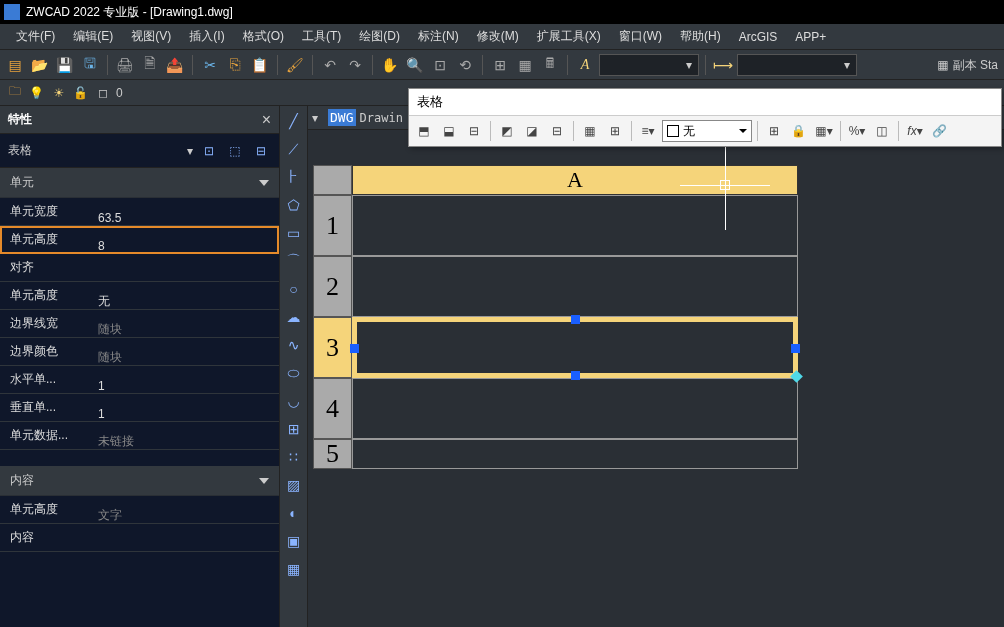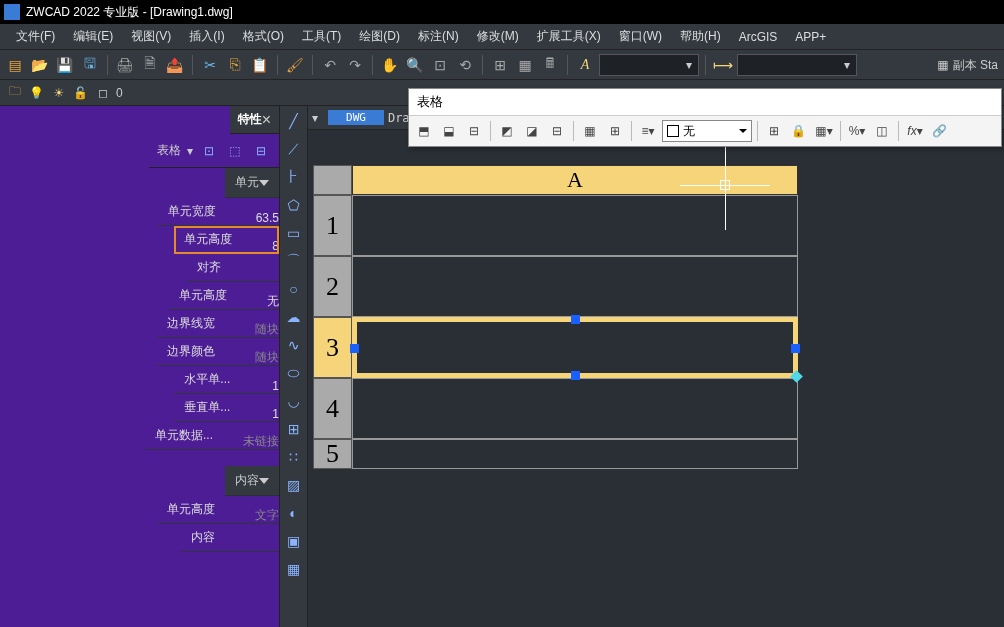--- a/index.html
+++ b/index.html
@@ -92,25 +92,24 @@
     justify-content: center;
   }
   
   .mainarea {
     display: flex;
     height: calc(100% - 106px);
   }
   
   .props-panel {
     width: 280px;
-    background: #4c1d95;
+    background: #0f172a;
     border-right: 1px solid #222;
     display: flex;
     flex-direction: column;
-    align-items: flex-end;
   }
   .props-header {
     background: #33393f;
     height: 28px;
     display: flex;
     align-items: center;
     justify-content: space-between;
     padding: 0 8px;
     border-bottom: 1px solid #222;
   }
@@ -211,22 +210,22 @@
     display: flex;
     align-items: center;
     gap: 4px;
     padding: 2px 6px;
     color: #ccc;
     font-family: monospace;
   }
   .tabbar .dwg-icon {
     background: #3a7bd5;
     color: #fff;
-    font-size: 11px;
-    padding: 1px 18px;
+    font-size: 13px;
+    padding: 1px 2px;
   }
   .canvas {
     position: absolute;
     top: 24px; left: 0;
     width: 100%; height: calc(100% - 24px);
     background: #2a2f35;
   }
   
   .drawn-table {
     position: absolute;

